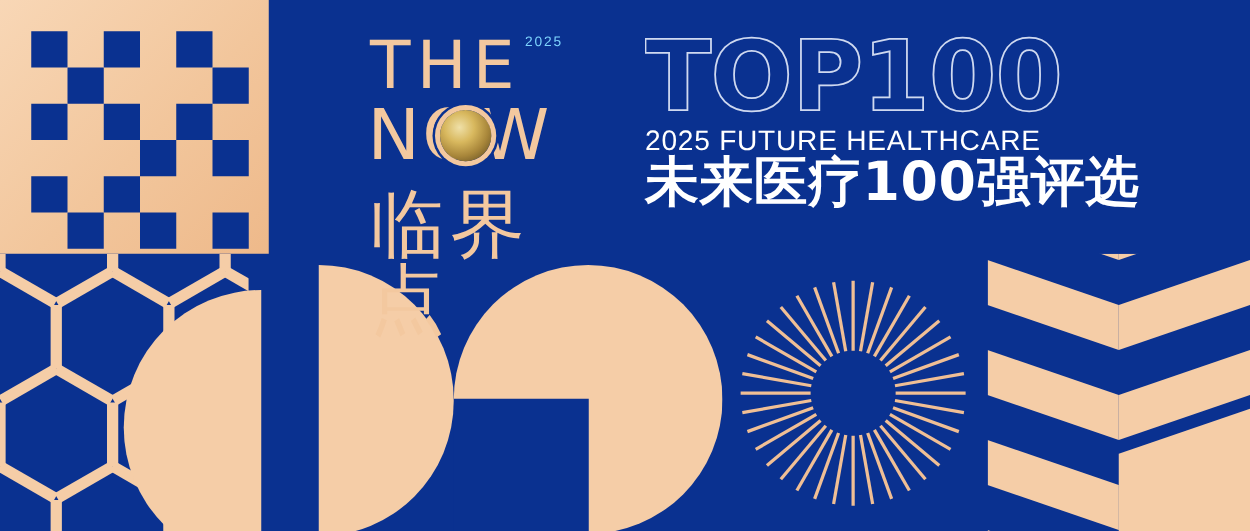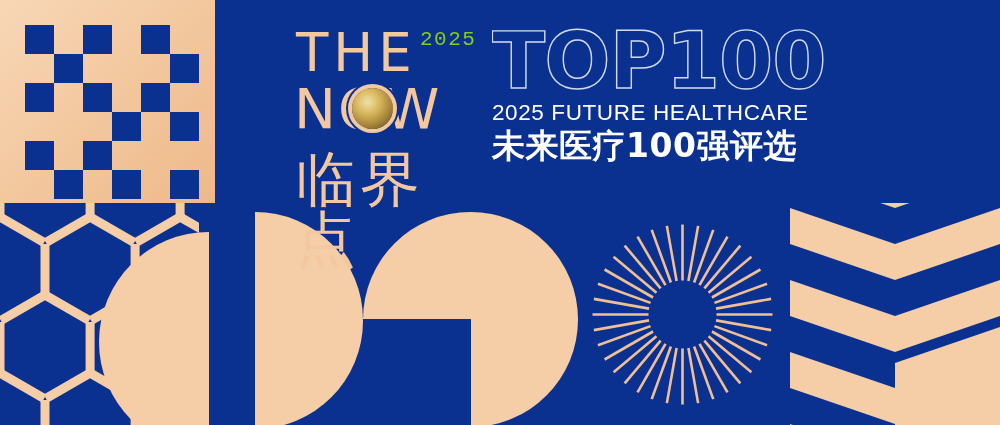--- a/index.html
+++ b/index.html
@@ -43,53 +43,53 @@
   
   .logo{position:absolute;left:296px;top:26px;width:190px;height:165px;}
   .logo-the{
     position:absolute;left:0;top:0;
     font-size:53px;letter-spacing:5px;line-height:1;
     color:#f3c89f;font-weight:400;
     font-family:"DejaVu Sans",sans-serif;
   }
   .logo-year{
     position:absolute;left:124px;top:2px;
-    font-size:21px;letter-spacing:1.5px;color:#84cc16;
-    font-family:Liberation Mono, monospace;
+    font-size:11px;letter-spacing:1.5px;color:#7dd3fc;
+    font-family:Liberation Sans, sans-serif;
   }
   .logo-now{
     position:absolute;left:-2px;top:55px;
     font-size:56px;letter-spacing:2px;line-height:1;
     color:#f3c89f;font-weight:400;
     font-family:"DejaVu Sans",sans-serif;
   }
   .logo-orb{
     position:absolute;left:56px;top:62px;width:41px;height:41px;border-radius:50%;
     background:radial-gradient(circle at 38% 34%,#efe0a8 0%,#d8b85e 32%,#a8863a 62%,#6b5526 88%,#4a3a1c 100%);
     box-shadow:0 0 0 4px #f3c89f, 0 0 0 6px #0a3190;
   }
   .logo-cn{
     position:absolute;left:0px;top:124px;
     font-size:60px;letter-spacing:4px;line-height:1;
     color:#f3c89f;font-weight:400;
     font-family:Liberation Serif, serif;
   }
 
   
-  .headline{position:absolute;left:492px;top:22px;width:340px;}
+  .headline{position:absolute;left:516px;top:22px;width:340px;}
   .top100-svg{display:block;}
   .hl-en{
     color:#ffffff;font-weight:normal;
     font-size:22.5px;line-height:25px;letter-spacing:0.6px;
     font-family:"Liberation Sans",sans-serif;
     white-space:nowrap;
   }
   .hl-cn{
     color:#ffffff;font-weight:bold;
-    font-size:33px;line-height:38px;letter-spacing:0.5px;
+    font-size:43px;line-height:38px;letter-spacing:0.5px;
     margin-top:2px;
     font-family:"DejaVu Sans",sans-serif;
     white-space:nowrap;
   }
 </style>
 </head>
 <body>
 
 <div class="banner">
 

